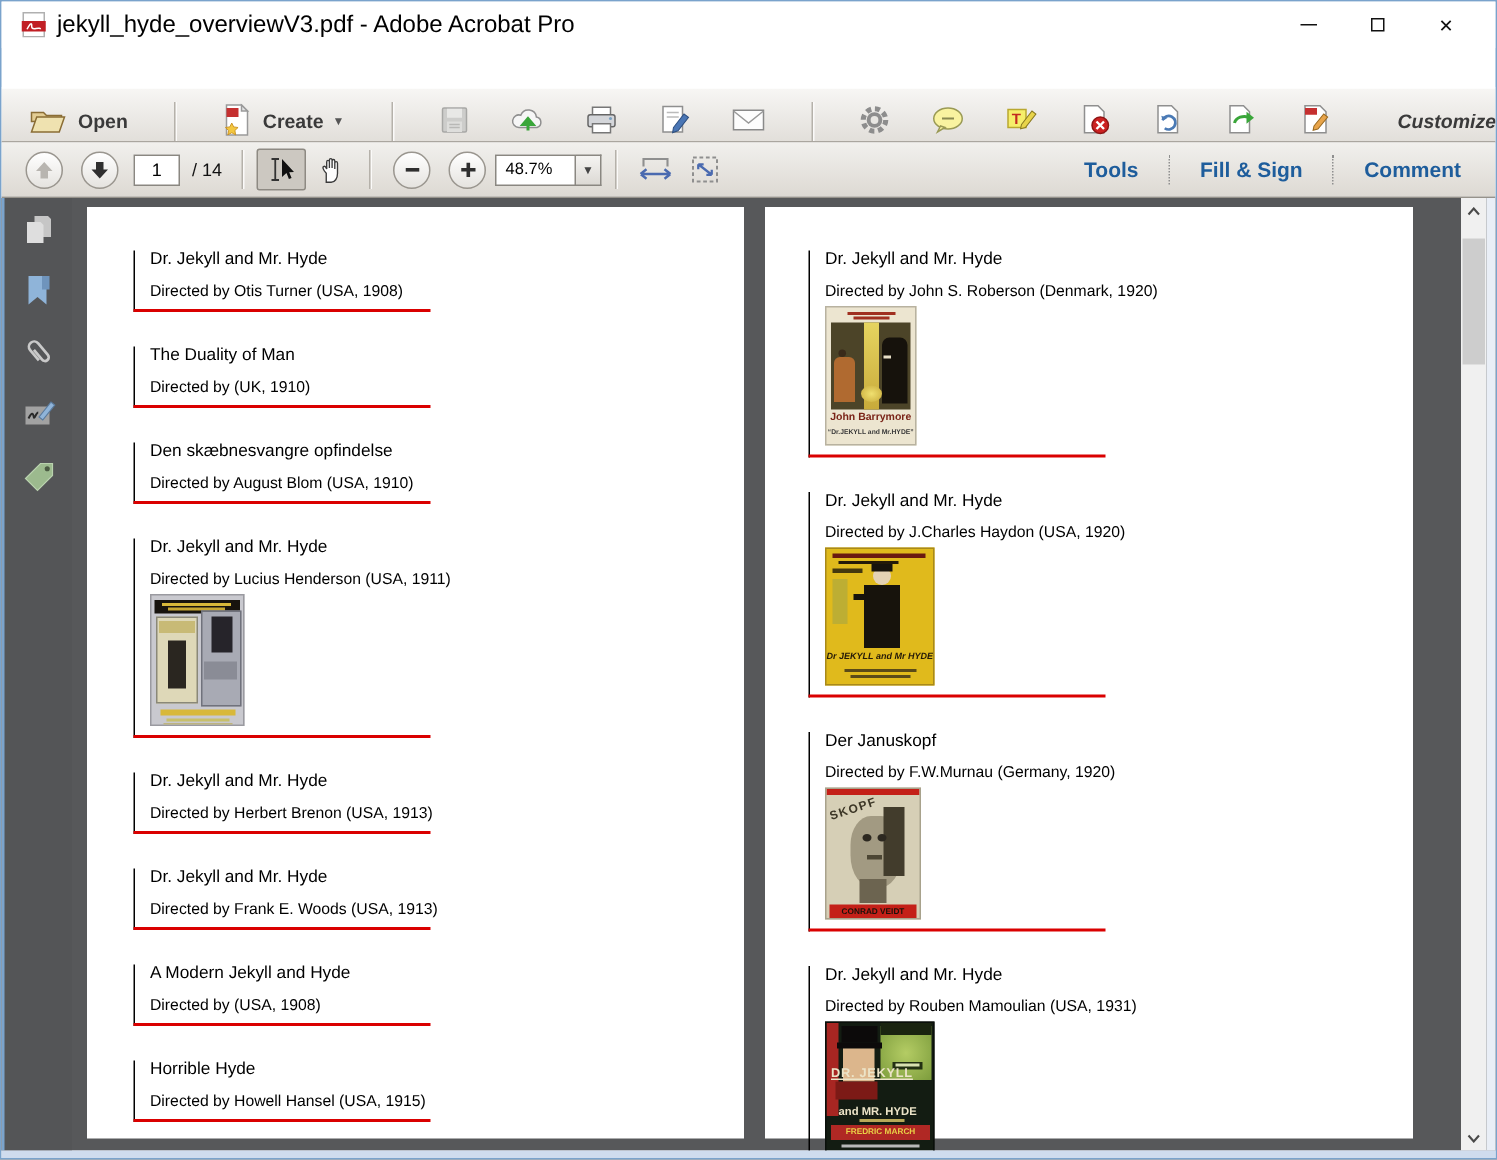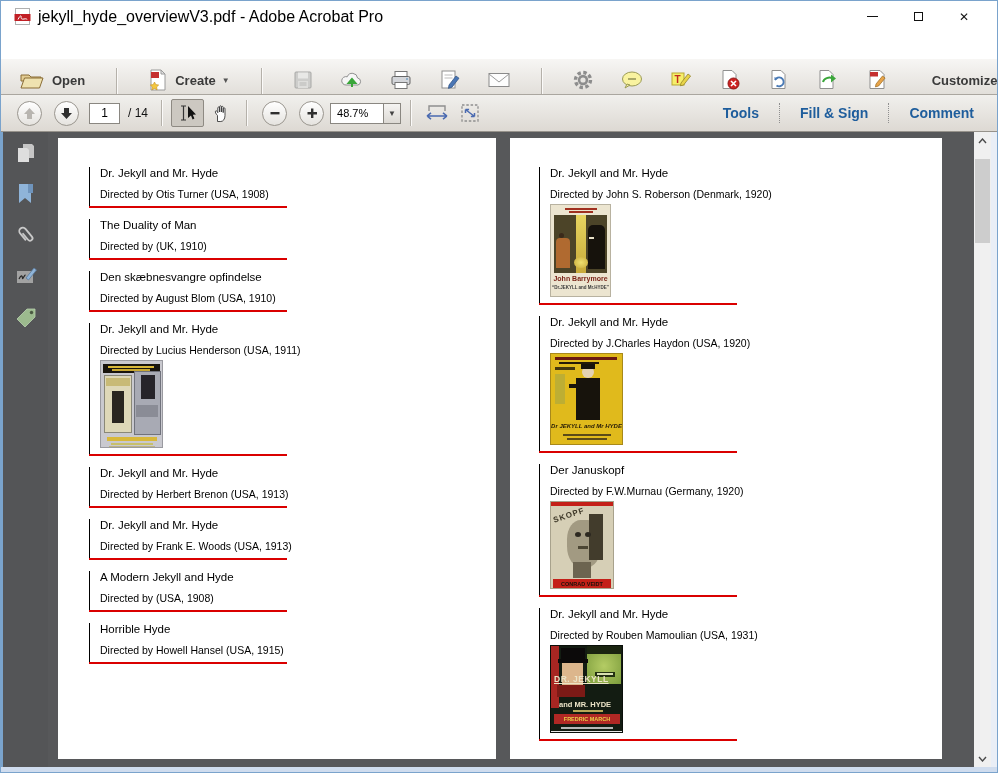--- a/index.html
+++ b/index.html
@@ -46,21 +46,21 @@
   .main{position:absolute;top:131px;left:0;width:998px;height:635px;background:#57585a;}
   .sidebar{position:absolute;left:0;top:0;width:47px;height:635px;background:#545557;border-left:2px solid #7aa3cc;}
   .side-btn{width:45px;height:41px;display:flex;align-items:center;justify-content:center;}
   .docarea{position:absolute;left:47px;top:0;width:926px;height:635px;}
   .page{position:absolute;top:6px;height:621px;background:#fff;}
   .page-left{left:10px;width:438px;}
   .page-right{left:462px;width:432px;}
   .entries{position:absolute;top:29px;}
   .page-left .entries{left:31px;}
   .page-right .entries{left:29px;}
-  .entry{border-left:1px solid #000;padding-left:10px;margin-bottom:11px;}
+  .entry{border-left:1px solid #000;padding-left:10px;margin-bottom:23px;}
   .entry-title{font-size:11.5px;line-height:13px;color:#000;margin-bottom:8px;white-space:nowrap;}
   .entry-credit{font-size:10.5px;line-height:12px;color:#000;white-space:nowrap;}
   .red-rule{height:2px;background:#da0000;width:198px;margin-left:-11px;margin-top:6px;}
   .poster{position:relative;margin-top:4px;overflow:hidden;}
   .poster div,.poster span{position:absolute;}
 
   
   .poster-henderson{width:63px;height:88px;background:#c9c9cf;border:1px solid #9a9aa0;}
   .poster-barrymore{width:61px;height:93px;background:#ece5d0;border:1px solid #b8b2a0;}
   .poster-haydon{width:73px;height:92px;background:#e0ba1c;border:1px solid #a8891a;}
@@ -207,21 +207,21 @@
     <div class="ibtn">
       <svg width="22" height="22" viewBox="0 0 22 22">
         <path d="M4 1.5 h10 l4 4 v14 H4 z" fill="#fff" stroke="#8f8f8f"></path>
         <rect x="4" y="3" width="8" height="4.5" fill="#c53030"></rect>
         <path d="M10 15 L16.5 7 l2.6 2 -6.5 8 -3.2 .9 z" fill="#e8a44a" stroke="#9a6a20" stroke-width="0.7"></path>
       </svg>
     </div>
 
     <div class="spacer"></div>
     <div class="tbtn">
-      <span class="lbl" style="margin-left:0;">Customize</span>
+      <span class="lbl" style="margin-left:0;font-style:italic;">Customize</span>
       <span class="caret">▼</span>
     </div>
     <div class="vsep"></div>
     <div class="expand-btn">
       <svg width="18" height="16" viewBox="0 0 18 16">
         <path d="M10.5 6.5 L15 2 M15 2 h-4 M15 2 v4" stroke="#fff" stroke-width="1.6" fill="none"></path>
         <path d="M7.5 9.5 L3 14 M3 14 h4 M3 14 v-4" stroke="#fff" stroke-width="1.6" fill="none"></path>
       </svg>
     </div>
   </div>

